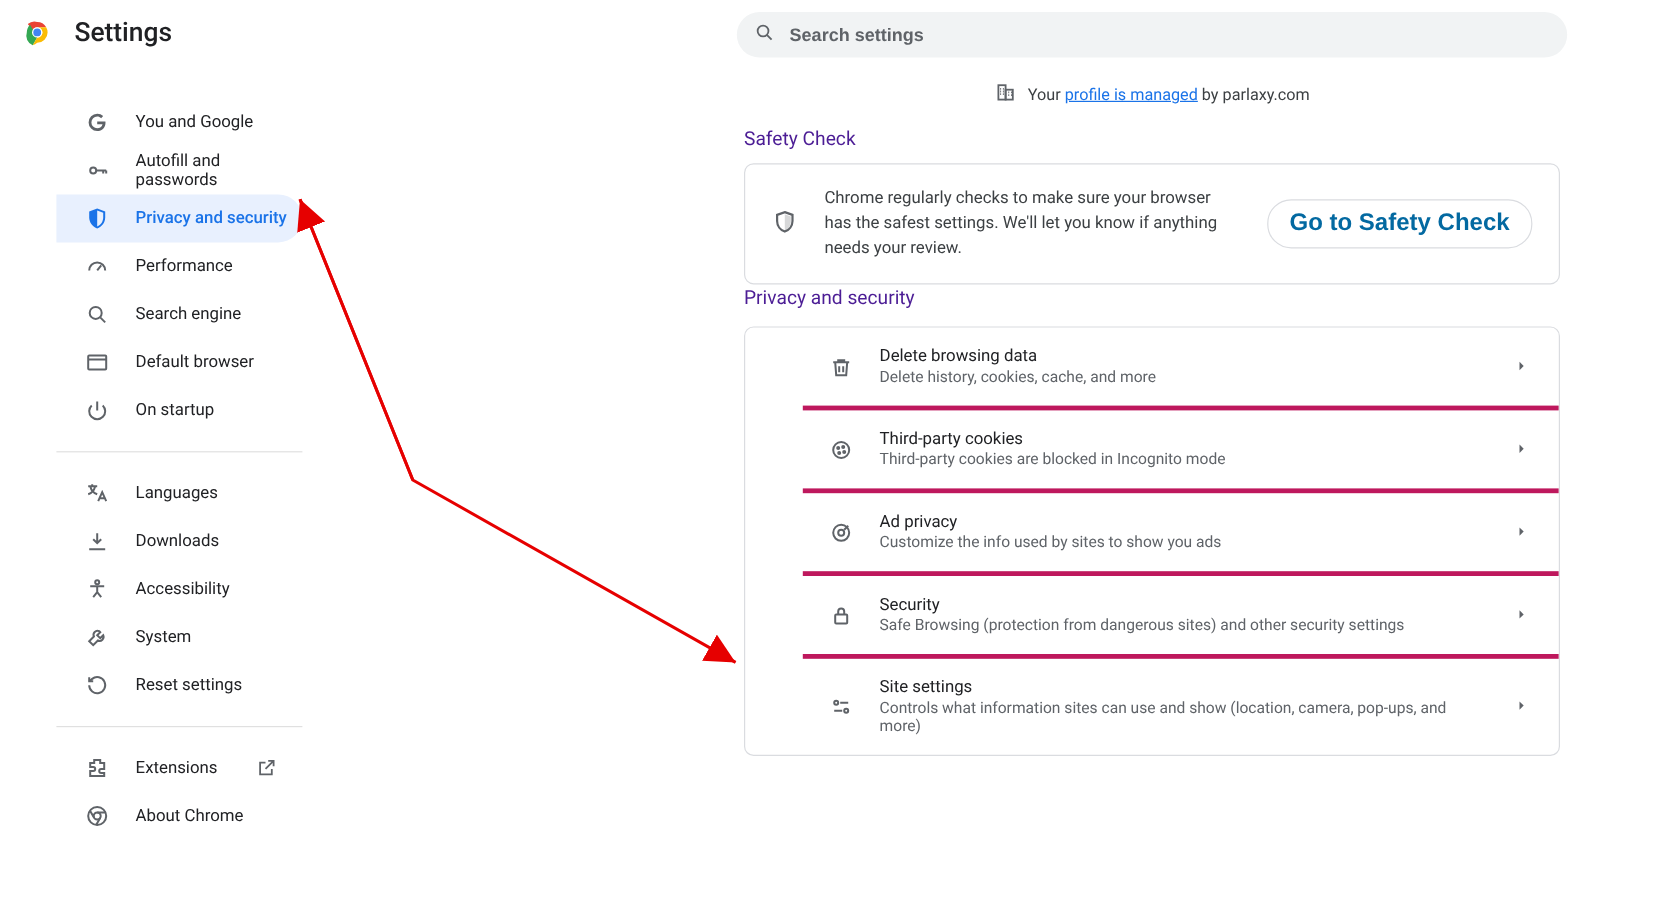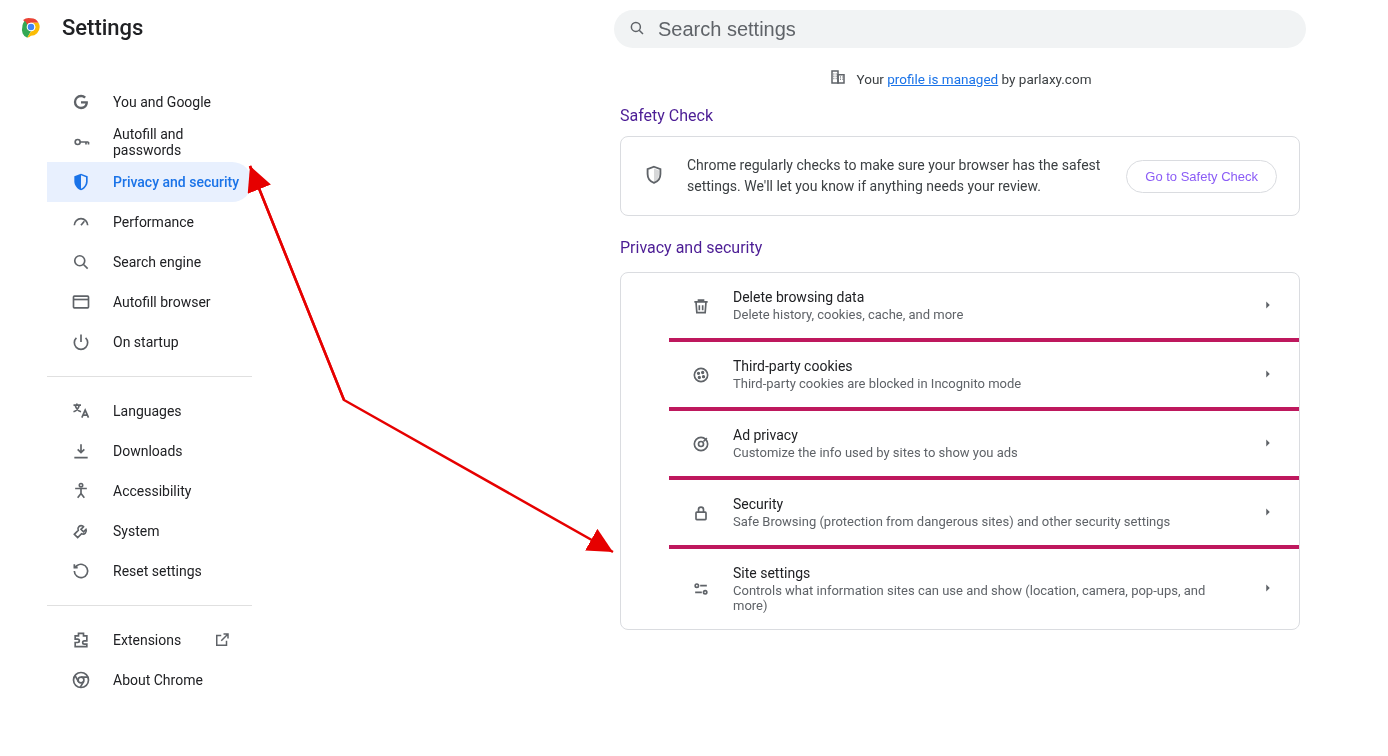--- a/index.html
+++ b/index.html
@@ -56,21 +56,21 @@
     left: 614px; top: 10px;
     width: 692px; height: 38px;
     background:#f1f3f4;
     border-radius: 40px;
     display:flex; align-items:center;
     padding-left: 14px; gap: 10px;
     color:#5f6368;
   }
   .search-wrap input {
     border:none; background:transparent; outline:none;
-    font-size:20px; color:#202124; flex:1;
+    font-size:15px; color:#202124; flex:1;font-weight:bold;
   }
   .search-wrap input::placeholder { color:#5f6368; }
 
   .managed-row {
     position:absolute; left:620px; top:68px; width:680px;
     display:flex; justify-content:center; align-items:center; gap:10px;
     font-size:13.5px; color:#3c4043;
   }
   .managed-row a { color:#1a73e8; text-decoration: underline; }
 
@@ -83,23 +83,23 @@
 
   .safety-card {
     position:absolute; left:620px; top:136px;
     width:680px; padding:18px 22px;
     border:1px solid #dadce0; border-radius:8px;
     display:flex; align-items:center; gap:22px;
     background:#fff;
   }
   .safety-card .msg { flex:1; font-size:14px; color:#3c4043; line-height:1.5; }
   .pill-btn {
-    border:1px solid #dadce0; color:#8b5cf6; background:#fff;
-    border-radius:20px; padding:8px 18px; font-size:13px;
-    cursor:pointer; font-weight:400;
+    border:1px solid #dadce0; color:#0369a1; background:#fff;
+    border-radius:20px; padding:8px 18px; font-size:20px;
+    cursor:pointer; font-weight:700;
   }
 
   .list-card {
     position:absolute; left:620px; top:272px;
     width:680px; border:1px solid #dadce0; border-radius:8px;
     background:#fff; overflow:hidden;padding-left:48px;
   }
   .list-row {
     display:flex; align-items:center; gap:22px;
     padding:16px 22px;
@@ -185,21 +185,21 @@
     <span>Search engine</span>
   </div>
 
   <div class="nav-item">
     <span class="icon">
       <svg viewBox="0 0 24 24" width="20" height="20" fill="none" stroke="currentColor" stroke-width="2">
           <rect x="3" y="5" width="18" height="14" rx="1"></rect>
           <path d="M3 9h18"></path>
         </svg>
     </span>
-    <span>Autofill browser</span>
+    <span>Default browser</span>
   </div>
 
   <div class="nav-item">
     <span class="icon">
       <svg viewBox="0 0 24 24" width="20" height="20" fill="none" stroke="currentColor" stroke-width="2">
           <path d="M12 3v9"></path>
           <path d="M6.5 7a8 8 0 1 0 11 0"></path>
         </svg>
     </span>
     <span>On startup</span>

